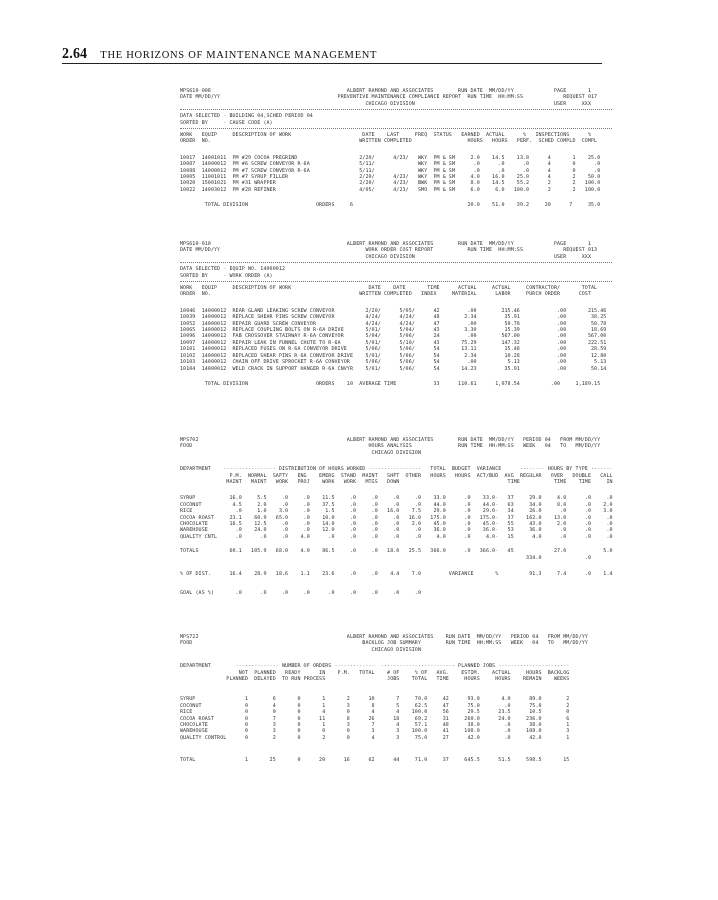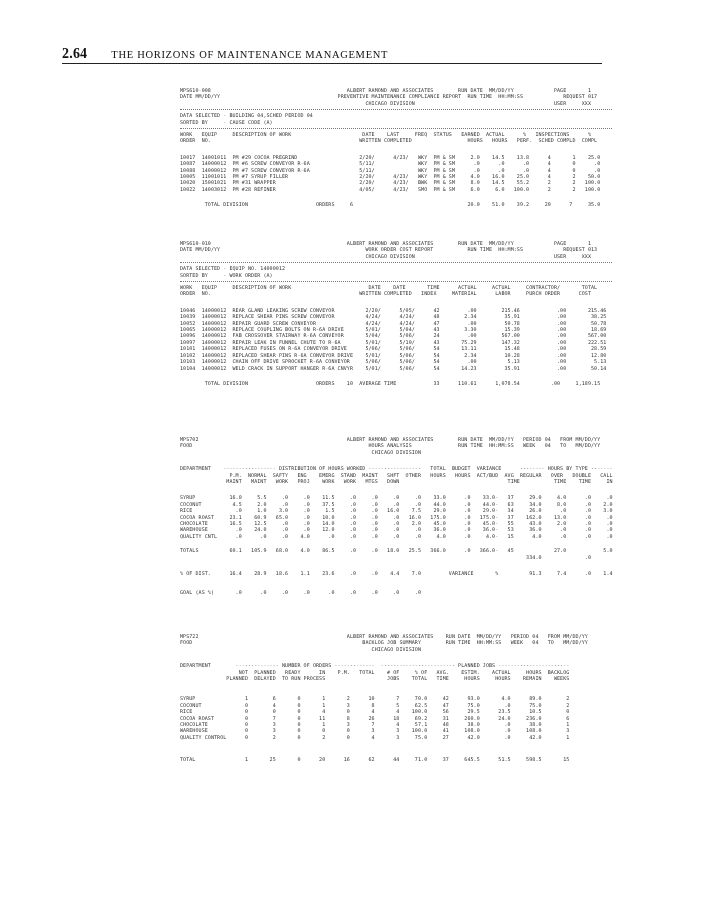--- a/index.html
+++ b/index.html
@@ -1,20 +1,20 @@
 <!DOCTYPE html>
 <html><head>
 <meta charset="utf-8">
 <style>
   html,body{margin:0;padding:0;}
   body{width:718px;height:900px;background:#ffffff;position:relative;overflow:hidden;
        font-family:"Liberation Serif",serif;}
   .bookhead{position:absolute;left:62px;top:44px;white-space:nowrap;color:#101010;}
   .sec{font-size:14px;font-weight:700;letter-spacing:.2px;}
-  .booktitle{font-size:10.5px;margin-left:24px;letter-spacing:.7px;}
+  .booktitle{font-size:10.5px;margin-left:13px;letter-spacing:.7px;}
   .hrule{position:absolute;left:62px;top:63px;width:540px;border-top:1.3px solid #222;}
   .reports{position:absolute;left:180px;top:87px;width:432px;color:#333;
            font-family:"DejaVu Sans Mono",monospace;font-size:5px;line-height:6.4px;letter-spacing:.08px;}
   .reports pre{margin:0;font-family:inherit;font-size:inherit;line-height:inherit;white-space:pre;}
   .report{position:absolute;left:0;width:432px;}
   .r1{top:0;} .r2{top:153px;} .r3{top:349px;} .r4{top:546px;}
   .dots{border-top:1px dotted #777;margin:2.5px 0;}
   .ds{margin-top:1px;}
   .sorted{margin-top:6px;margin-bottom:2px;}
   .r1 .colheads,.r2 .colheads{margin-bottom:10px;}

